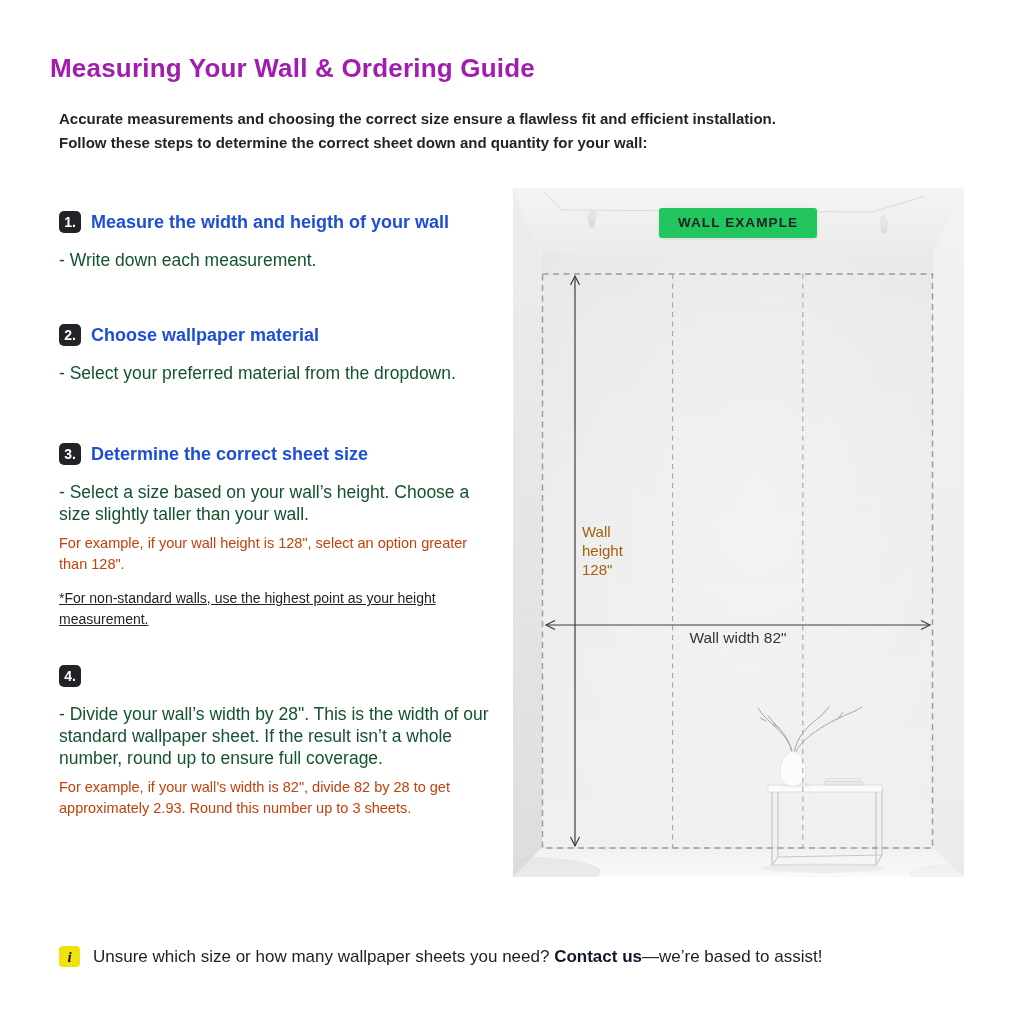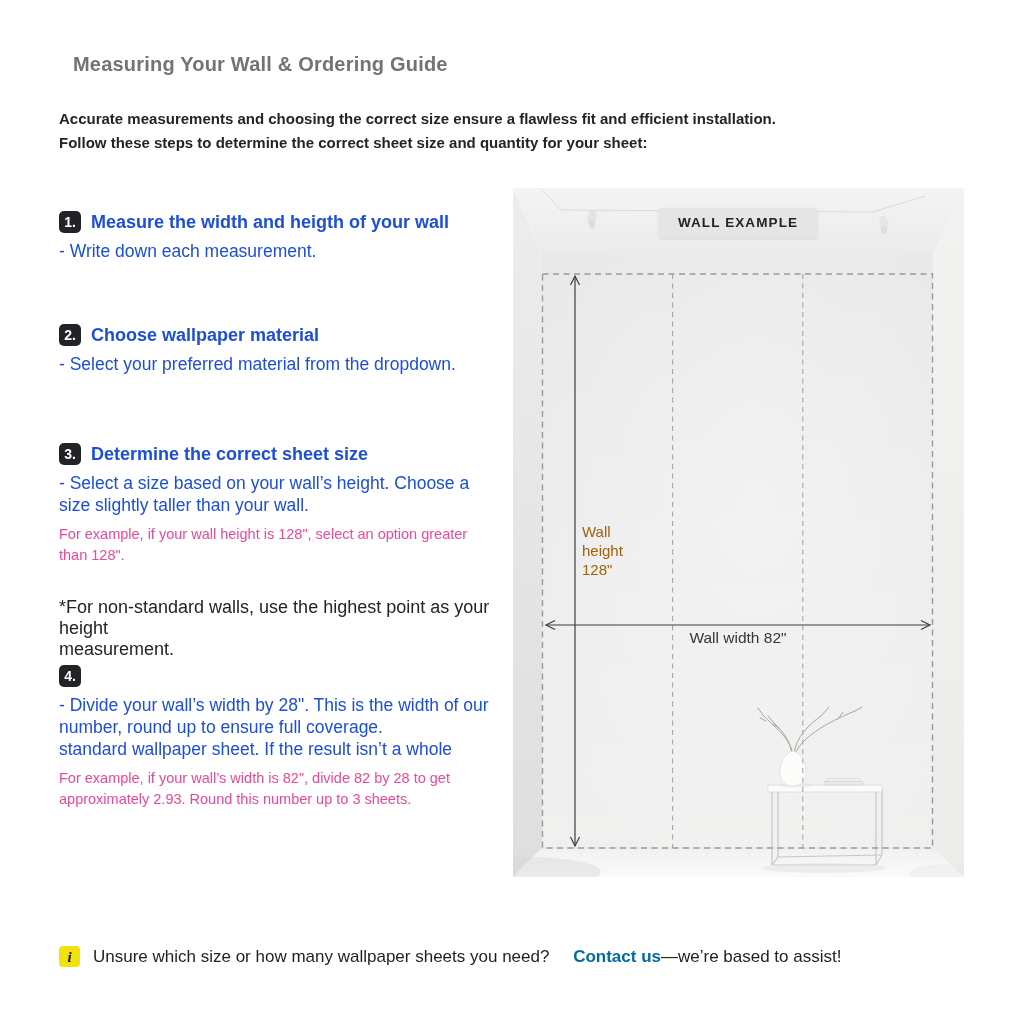--- a/index.html
+++ b/index.html
@@ -1,48 +1,48 @@
 <!DOCTYPE html>
 <html><head>
 <meta charset="utf-8">
 <style>
   * { margin:0; padding:0; box-sizing:border-box; }
   html,body { width:1024px; height:1024px; background:#ffffff; font-family:"Liberation Sans", sans-serif; color:#222; }
   body { position:relative; overflow:hidden; }
 
   .page-title{
-    position:absolute; left:73px; top:53px;
-    font-size:20px; font-weight:700; color:#737373; letter-spacing:.2px;
+    position:absolute; left:50px; top:53px;
+    font-size:26px; font-weight:700; color:#a21caf; letter-spacing:.2px;
   }
   .intro{
     position:absolute; left:59px; top:107px; width:940px;
     font-size:15px; font-weight:600; line-height:24px; color:#242424;
   }
 
   .step{ position:absolute; left:59px; width:470px; }
   .step-head{ display:flex; align-items:center; gap:10px; }
   .step-badge{
     width:22px; height:22px; border-radius:5px; background:#222326;
     color:#fff; font-size:14px; font-weight:700;
     display:flex; align-items:center; justify-content:center; flex:0 0 22px;
   }
   .step-title{ font-size:18px; font-weight:700; color:#1d4ed8; line-height:22px;text-align:right; }
-  .step-body{ margin-top:7px; font-size:17.5px; font-weight:400; line-height:22px; color:#1d4ed8; }
-  .step-example{ margin-top:8px; font-size:14.5px; line-height:21px; color:#ec4899; }
-  .step-note{ margin-top:31px; font-size:18px; line-height:21px; color:#242424; }
+  .step-body{ margin-top:16px; font-size:17.5px; font-weight:400; line-height:22px; color:#14532d; }
+  .step-example{ margin-top:8px; font-size:14.5px; line-height:21px; color:#c2410c; }
+  .step-note{ margin-top:13px; font-size:14px; line-height:21px; color:#242424;text-decoration:underline; }
 
   #step-1{ top:211px; } #step-2{ top:324px; } #step-3{ top:443px; } #step-4{ top:665px; }
 
   .diagram{
     position:absolute; left:513px; top:188px; width:451px; height:689px;
   }
   .diagram svg{ position:absolute; left:0; top:0; }
   .wall-example-badge{
     position:absolute; left:146px; top:20px; width:158px; height:30px;
-    background:#e5e5e5; border-radius:3px; box-shadow:0 1px 3px rgba(0,0,0,.10);
+    background:#22c55e; border-radius:3px; box-shadow:0 1px 3px rgba(0,0,0,.10);
     text-align:center; line-height:30px;
     font-size:13.5px; font-weight:700; letter-spacing:1.1px; color:#232323;
   }
   .height-label{
     position:absolute; left:69px; top:334px;
     font-size:15px; line-height:19px; color:#a16207;
   }
   .width-label{
     position:absolute; left:125px; top:441px; width:200px; text-align:center;
     font-size:15.5px; color:#363636;
@@ -52,30 +52,30 @@
     position:absolute; left:59px; top:946px; display:flex; align-items:flex-start;
     font-size:17px; line-height:22px; color:#1f1f1f;
   }
   .info-icon{
     width:21px; height:21px; border-radius:4px; background:#f2e20c;
     margin-right:13px; flex:0 0 21px;
     display:flex; align-items:center; justify-content:center;
     font-family:"Liberation Serif", serif; font-style:italic; font-weight:700;
     font-size:15px; color:#141414;
   }
-  .contact-link{ font-weight:700; color:#0369a1; cursor:pointer;margin-left:19px; }
+  .contact-link{ font-weight:700; color:#0f172a; cursor:pointer; }
 </style>
 </head>
 <body>
 
 <h1 class="page-title">Measuring Your Wall &amp; Ordering Guide</h1>
 
 <div class="intro">
   <div>Accurate measurements and choosing the correct size ensure a flawless fit and efficient installation.</div>
-  <div>Follow these steps to determine the correct sheet size and quantity for your sheet:</div>
+  <div>Follow these steps to determine the correct sheet down and quantity for your wall:</div>
 </div>
 
 <section class="step" id="step-1">
   <div class="step-head">
     <span class="step-badge">1.</span>
     <span class="step-title">Measure the width and heigth of your wall</span>
   </div>
   <div class="step-body">
     <div>- Write down each measurement.</div>
   </div>
@@ -109,22 +109,22 @@
     <div>measurement.</div>
   </div>
 </section>
 
 <section class="step" id="step-4">
   <div class="step-head">
     <span class="step-badge">4.</span>
   </div>
   <div class="step-body">
     <div>- Divide your wall’s width by 28". This is the width of our</div>
+    <div>standard wallpaper sheet. If the result isn’t a whole</div>
     <div>number, round up to ensure full coverage.</div>
-    <div>standard wallpaper sheet. If the result isn’t a whole</div>
   </div>
   <div class="step-example">
     <div>For example, if your wall’s width is 82", divide 82 by 28 to get</div>
     <div>approximately 2.93. Round this number up to 3 sheets.</div>
   </div>
 </section>
 
 <div class="diagram">
   <svg width="451" height="689" viewBox="0 0 451 689">
     <defs>

